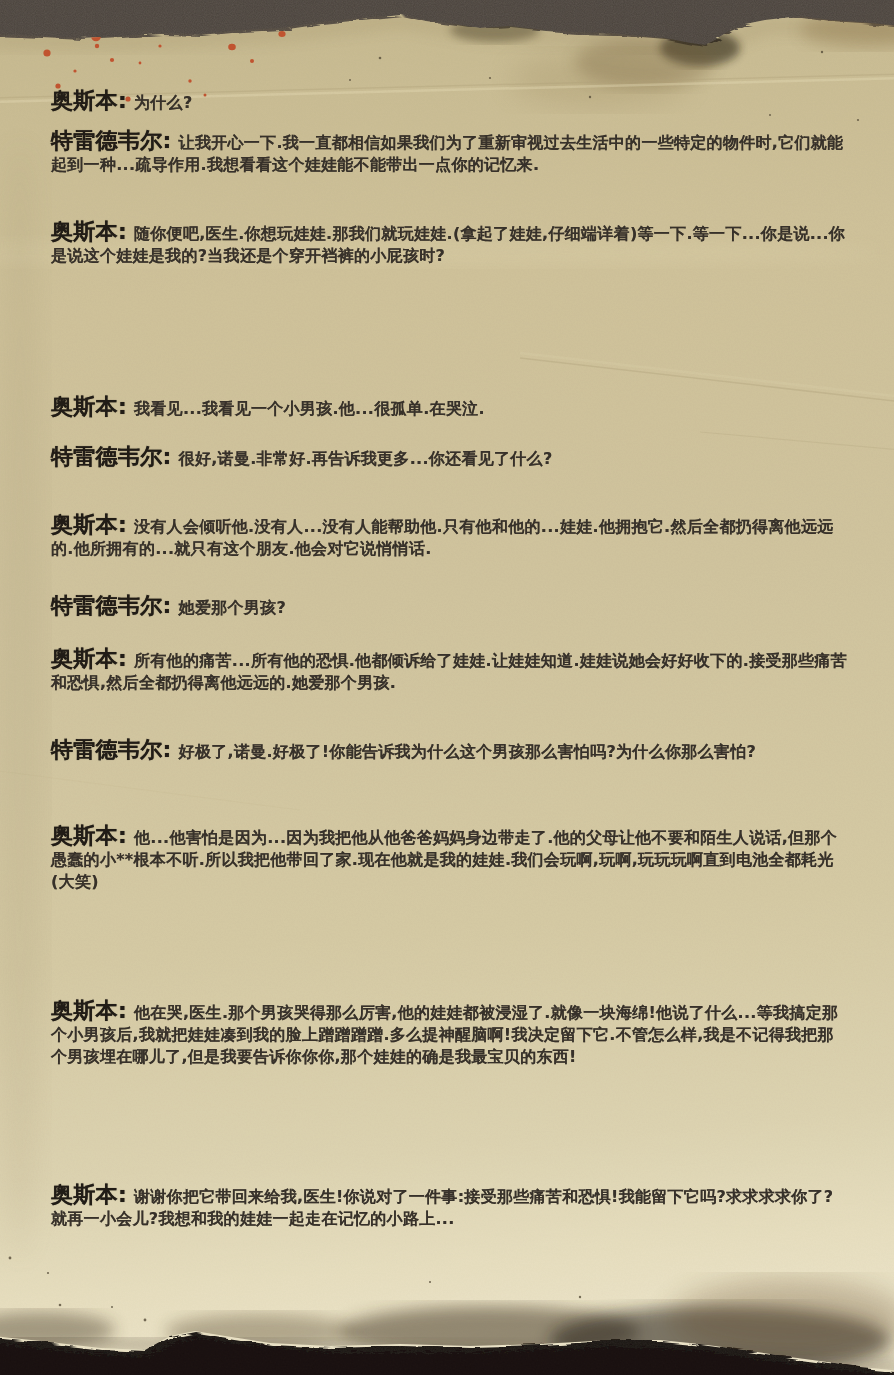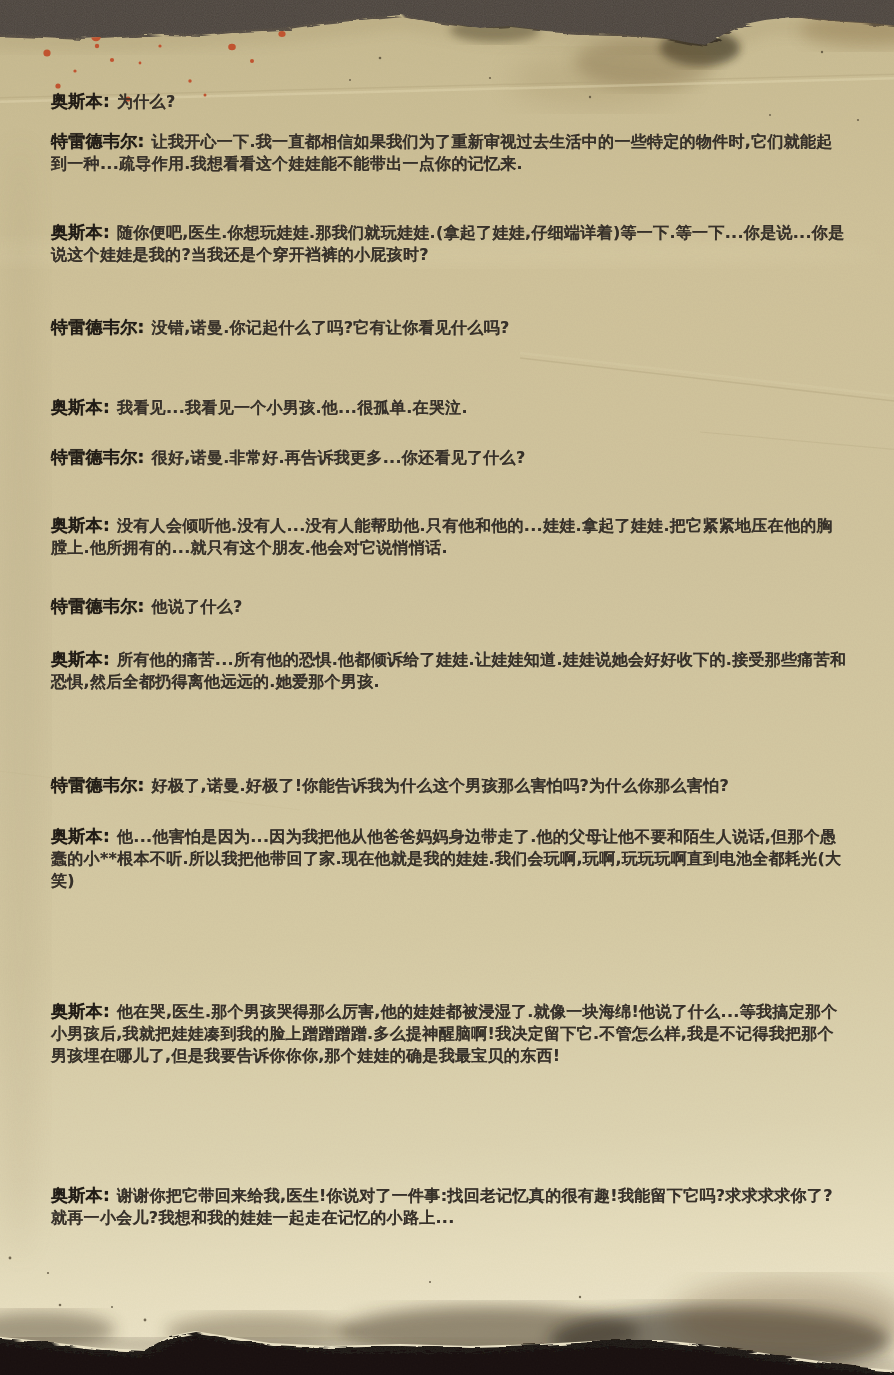--- a/index.html
+++ b/index.html
@@ -17,21 +17,21 @@
     position:absolute;left:51px;width:796px;margin:0;
     font-family:"DejaVu Sans",sans-serif;
     font-weight:700;
     font-size:16px;line-height:22px;
     letter-spacing:0.3px;
     color:var(--ink,#37312a);
     text-shadow:0 0 0.4px rgba(40,34,26,0.55);
   }
   .speaker{
     font-weight:900;
-    font-size:17px;
+    font-size:22px;
     color:var(--name-ink,#211c16);
     margin-right:7px;
     text-shadow:0 0 0.7px rgba(16,12,8,0.8);
   }
 </style>
 </head>
 <body>
 
 <div id="stage">
 
@@ -153,24 +153,23 @@
       <path d="M-8,1341 L100,1352 L145,1354 L170,1340 L195,1335 L225,1340 L330,1350 L470,1350 L610,1344 L700,1348 L790,1361 L902,1375 L902,1380 L-8,1380 Z" fill="var(--backdrop-bottom,#16120f)" opacity="0.9"></path>
     </g>
 
     <rect x="0" y="0" width="894" height="1375" filter="url(#grainF)" opacity="0.8"></rect>
   </svg>
 
   <div id="dialogue">
       <p class="line" style="top: 90px;"><span class="speaker">奥斯本:</span><span class="speech">为什么?</span></p>
       <p class="line" style="top: 130px;"><span class="speaker">特雷德韦尔:</span><span class="speech">让我开心一下.我一直都相信如果我们为了重新审视过去生活中的一些特定的物件时,它们就能起到一种...疏导作用.我想看看这个娃娃能不能带出一点你的记忆来.</span></p>
       <p class="line" style="top: 221px;"><span class="speaker">奥斯本:</span><span class="speech">随你便吧,医生.你想玩娃娃.那我们就玩娃娃.(拿起了娃娃,仔细端详着)等一下.等一下...你是说...你是说这个娃娃是我的?当我还是个穿开裆裤的小屁孩时?</span></p>
-      <p class="line" style="top: 316px;"><span class="speaker">特雷德韦尔:</span><span class="speech">没错,诺曼.你记起什么了吗?它有让你看见什么吗?</span></p>
       <p class="line" style="top: 446px;"><span class="speaker">特雷德韦尔:</span><span class="speech">很好,诺曼.非常好.再告诉我更多...你还看见了什么?</span></p>
       <p class="line" style="top: 396px;"><span class="speaker">奥斯本:</span><span class="speech">我看见...我看见一个小男孩.他...很孤单.在哭泣.</span></p>
-      <p class="line" style="top: 514px;"><span class="speaker">奥斯本:</span><span class="speech">没有人会倾听他.没有人...没有人能帮助他.只有他和他的...娃娃.拿起了娃娃.把它紧紧地压在他的胸膛上.他所拥有的...就只有这个朋友.他会对它说悄悄话.</span></p>
-      <p class="line" style="top: 595px;"><span class="speaker">特雷德韦尔:</span><span class="speech">他说了什么?</span></p>
+      <p class="line" style="top: 514px;"><span class="speaker">奥斯本:</span><span class="speech">没有人会倾听他.没有人...没有人能帮助他.只有他和他的...娃娃.他拥抱它.然后全都扔得离他远远的.他所拥有的...就只有这个朋友.他会对它说悄悄话.</span></p>
+      <p class="line" style="top: 595px;"><span class="speaker">特雷德韦尔:</span><span class="speech">她爱那个男孩?</span></p>
       <p class="line" style="top: 648px;"><span class="speaker">奥斯本:</span><span class="speech">所有他的痛苦...所有他的恐惧.他都倾诉给了娃娃.让娃娃知道.娃娃说她会好好收下的.接受那些痛苦和恐惧,然后全都扔得离他远远的.她爱那个男孩.</span></p>
-      <p class="line" style="top: 739px; margin-top: 35px;"><span class="speaker">特雷德韦尔:</span><span class="speech">好极了,诺曼.好极了!你能告诉我为什么这个男孩那么害怕吗?为什么你那么害怕?</span></p>
+      <p class="line" style="top: 739px;"><span class="speaker">特雷德韦尔:</span><span class="speech">好极了,诺曼.好极了!你能告诉我为什么这个男孩那么害怕吗?为什么你那么害怕?</span></p>
       <p class="line" style="top: 825px;"><span class="speaker">奥斯本:</span><span class="speech">他...他害怕是因为...因为我把他从他爸爸妈妈身边带走了.他的父母让他不要和陌生人说话,但那个愚蠢的小**根本不听.所以我把他带回了家.现在他就是我的娃娃.我们会玩啊,玩啊,玩玩玩啊直到电池全都耗光(大笑)</span></p>
       <p class="line" style="top: 1000px;"><span class="speaker">奥斯本:</span><span class="speech">他在哭,医生.那个男孩哭得那么厉害,他的娃娃都被浸湿了.就像一块海绵!他说了什么...等我搞定那个小男孩后,我就把娃娃凑到我的脸上蹭蹭蹭蹭.多么提神醒脑啊!我决定留下它.不管怎么样,我是不记得我把那个男孩埋在哪儿了,但是我要告诉你你你,那个娃娃的确是我最宝贝的东西!</span></p>
-      <p class="line" style="top: 1184px;"><span class="speaker">奥斯本:</span><span class="speech">谢谢你把它带回来给我,医生!你说对了一件事:找回老记忆真的很有趣!我能留下它吗?求求求求你了?就再一小会儿?我想和我的娃娃一起走在记忆的小路上...</span></p>
+      <p class="line" style="top: 1184px;"><span class="speaker">奥斯本:</span><span class="speech">谢谢你把它带回来给我,医生!你说对了一件事:接受那些痛苦和恐惧!我能留下它吗?求求求求你了?就再一小会儿?我想和我的娃娃一起走在记忆的小路上...</span></p>
     </div>
 </div>
 
 </body></html>

